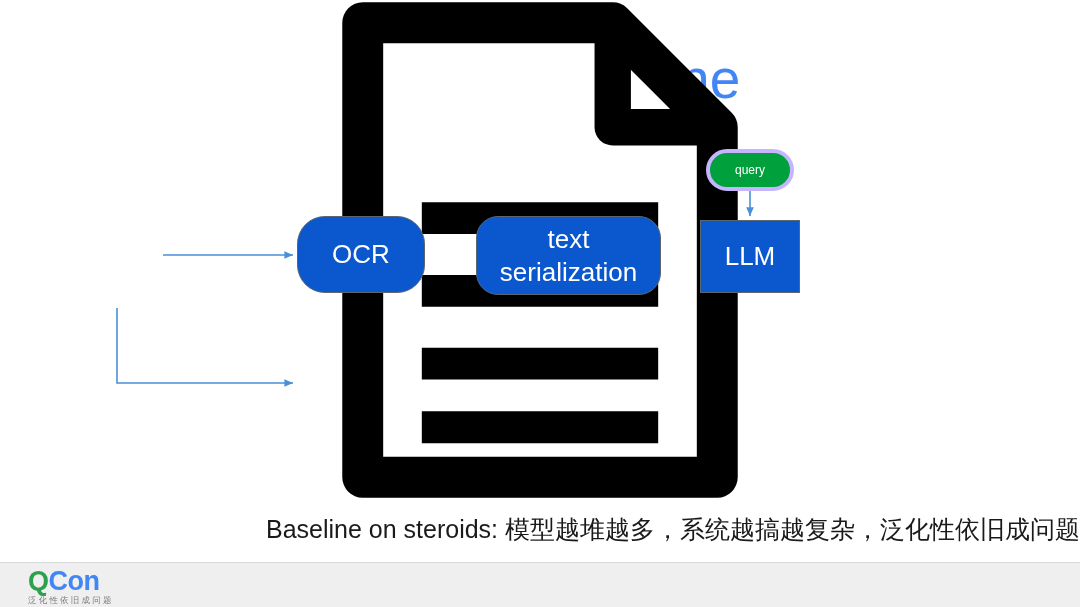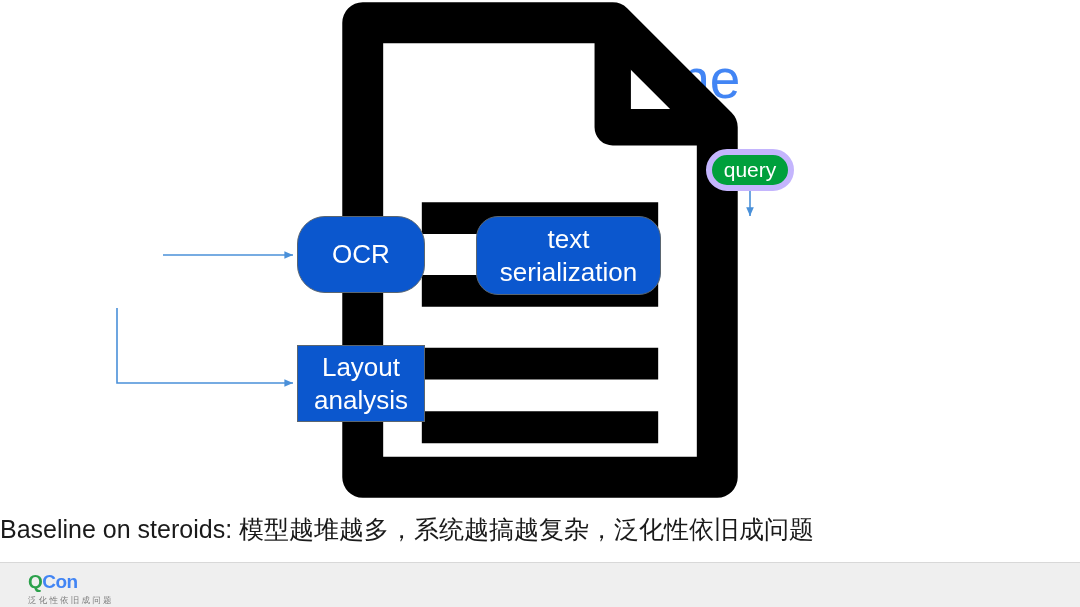--- a/index.html
+++ b/index.html
@@ -85,46 +85,46 @@
 
   
   .node-query {
     position: absolute;
     box-sizing: border-box;
     left: 706px;
     top: 149px;
     width: 88px;
     height: 42px;
     background: #00A03C;
-    border: 6px solid #c4b5fd;
+    border: 4px solid #c4b5fd;
     border-radius: 21px;
     color: #ffffff;
     display: flex;
     align-items: center;
     justify-content: center;
-    font-size: 21px;
+    font-size: 12px;
     line-height: 20px;
   }
 
   
   .doc-icon {
     position: absolute;
     left: 73px;
     top: 198px;
     width: 88px;
     height: 110px;
   }
 
   
   .caption {
     position: absolute;
     left: 0;
     top: 512px;
     width: 1080px;
-    text-align: left;
+    text-align: right;
     font-size: 25px;
     line-height: 34px;
     color: #1a1a1a;
     white-space: nowrap;
   }
 
   
   .footer {
     position: absolute;
     left: 0;
@@ -135,21 +135,21 @@
     border-top: 1px solid #d8d8d8;
   }
   .logo-qcon {
     position: absolute;
     left: 28px;
     top: 6px;
     width: 200px;
     height: 36px;
   }
   .qcon-word {
-    font-size: 19px;
+    font-size: 27px;
     font-weight: 700;
     line-height: 25px;
     letter-spacing: -0.5px;
   }
   .qcon-q { color: #2BA14B; }
   .qcon-con { color: #4285F4; }
   .qcon-sub {
     font-size: 8.5px;
     color: #7d7d7d;
     letter-spacing: 2.2px;
@@ -227,24 +227,24 @@
     </svg>
 
     <div class="node node-ocr">
       <span>OCR</span>
     </div>
 
     <div class="node node-textser">
       <span>text serialization</span>
     </div>
 
-
-    <div class="node node-layout">
-      <span>Layout analysis</span>
-    </div>
+    <div class="node node-llm">
+      <span>LLM</span>
+    </div>
+
 
 
     <div class="node-query">
       <span>query</span>
     </div>
 
   </div>
 
   <div class="caption">Baseline on steroids: 模型越堆越多，系统越搞越复杂，泛化性依旧成问题</div>
 

